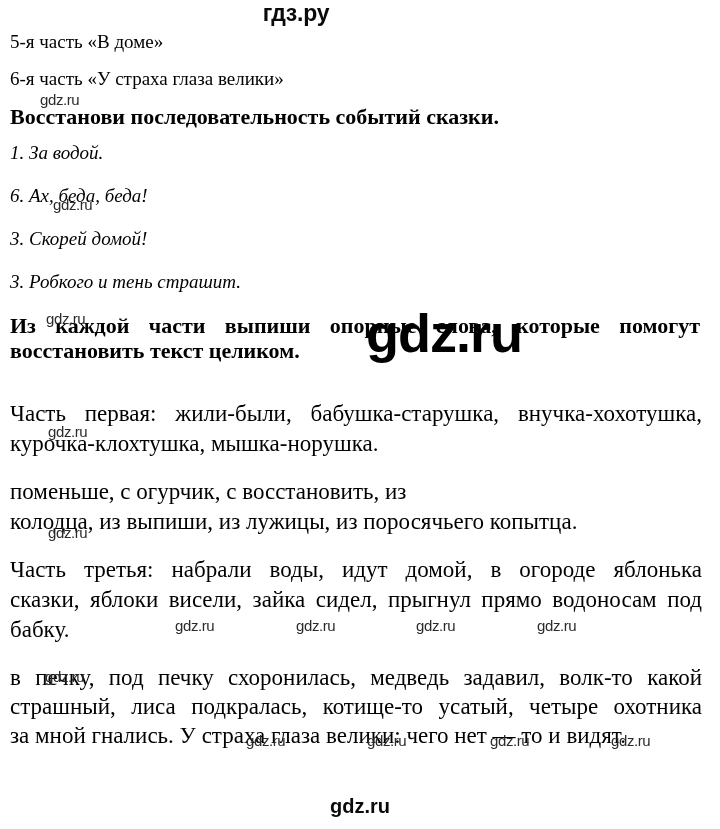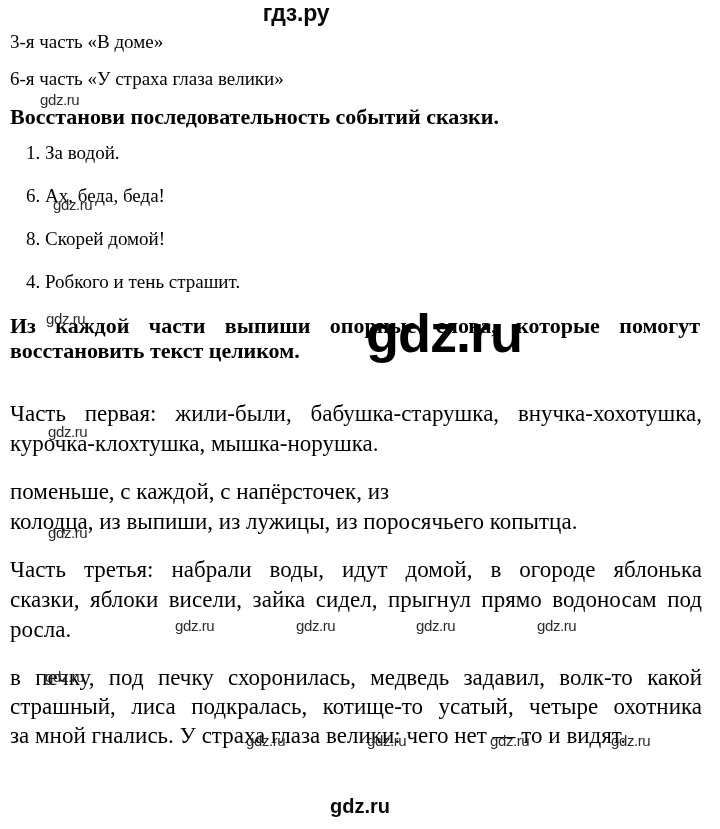--- a/index.html
+++ b/index.html
@@ -90,21 +90,22 @@
     text-align-last: justify;
   }
   .heading-justify .last-row {
     display: block;
     text-align: center;
   }
 
   .numbered {
     font-size: 19px;
     line-height: 24px;
-    margin: 0 0 19px 16px;
+    margin: 0 0 19px 0;
+    font-style: italic;
   }
 
   .para {
     font-size: 23px;
     line-height: 30px;
     margin: 18px 0 4px 0;
     width: 692px;
   }
   .para .just-row {
     display: block;
@@ -143,55 +144,55 @@
 </style>
 </head>
 <body>
 
 <div class="site-header">
   <span class="site-logo">гдз.ру</span>
 </div>
 
 <div class="content">
 
-  <p class="line">3-я часть «В доме»</p>
+  <p class="line">5-я часть «В доме»</p>
 
   <p class="line">6-я часть «У страха глаза велики»</p>
 
   <p class="heading">Восстанови последовательность событий сказки.</p>
 
   <p class="numbered">1. За водой.</p>
 
   <p class="numbered">6. Ах, беда, беда!</p>
 
-  <p class="numbered">8. Скорей домой!</p>
-
-  <p class="numbered">4. Робкого и тень страшит.</p>
+  <p class="numbered">3. Скорей домой!</p>
+
+  <p class="numbered">3. Робкого и тень страшит.</p>
 
   <div class="heading heading-justify">
     <span class="just-row">Из каждой части выпиши опорные слова, которые помогут</span>
     <span class="last-row">восстановить текст целиком.</span>
   </div>
 
   <div class="block-gap"></div>
 
   <div class="para">
     <span class="just-row">Часть первая: жили-были, бабушка-старушка, внучка-хохотушка,</span>
     <span class="last-row">курочка-клохтушка, мышка-норушка.</span>
   </div>
 
   <div class="para">
-    <span class="last-row">поменьше, с каждой, с напёрсточек, из</span>
+    <span class="last-row">поменьше, с огурчик, с восстановить, из</span>
     <span class="last-row">колодца, из выпиши, из лужицы, из поросячьего копытца.</span>
   </div>
 
   <div class="para">
     <span class="just-row">Часть третья: набрали воды, идут домой, в огороде яблонька</span>
     <span class="just-row">сказки, яблоки висели, зайка сидел, прыгнул прямо водоносам под</span>
-    <span class="last-row">росла.</span>
+    <span class="last-row">бабку.</span>
   </div>
 
   <div class="para tight">
     <span class="just-row">в печку, под печку схоронилась, медведь задавил, волк-то какой</span>
     <span class="just-row">страшный, лиса подкралась, котище-то усатый, четыре охотника</span>
     <span class="last-row">за мной гнались. У страха глаза велики: чего нет — то и видят.</span>
   </div>
 
 </div>
 

